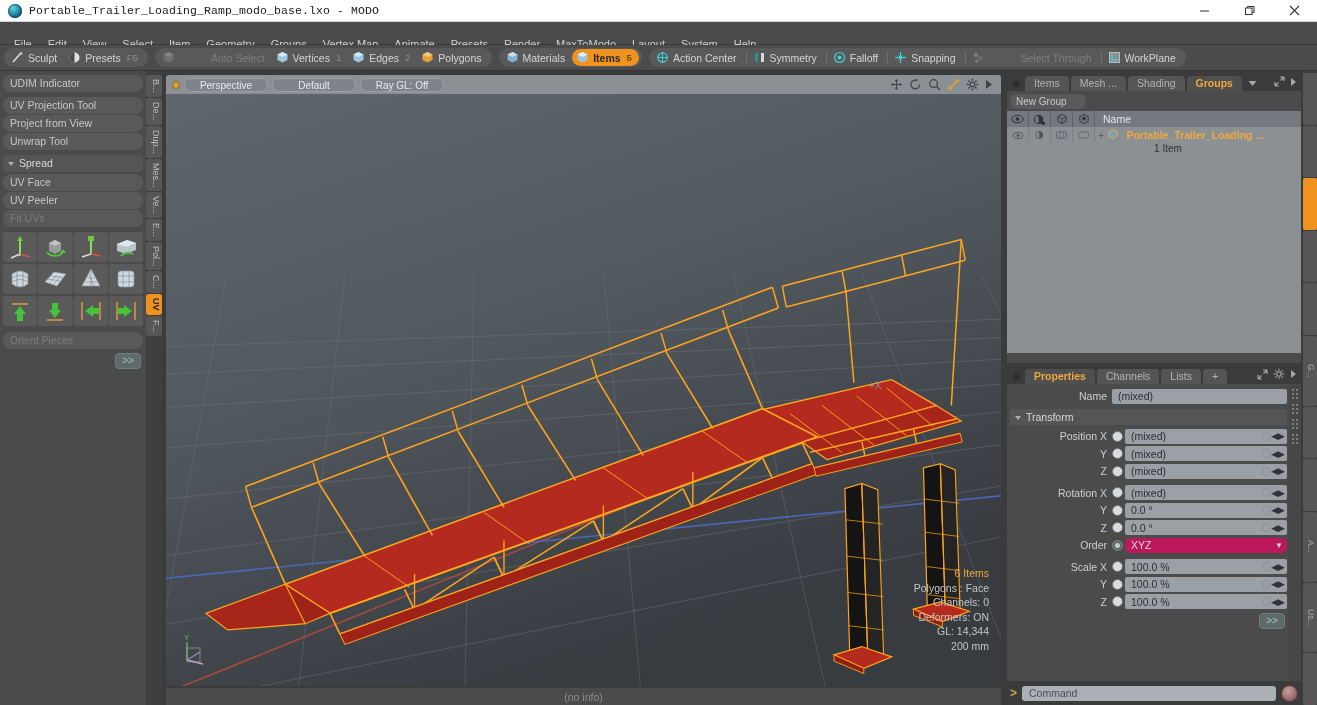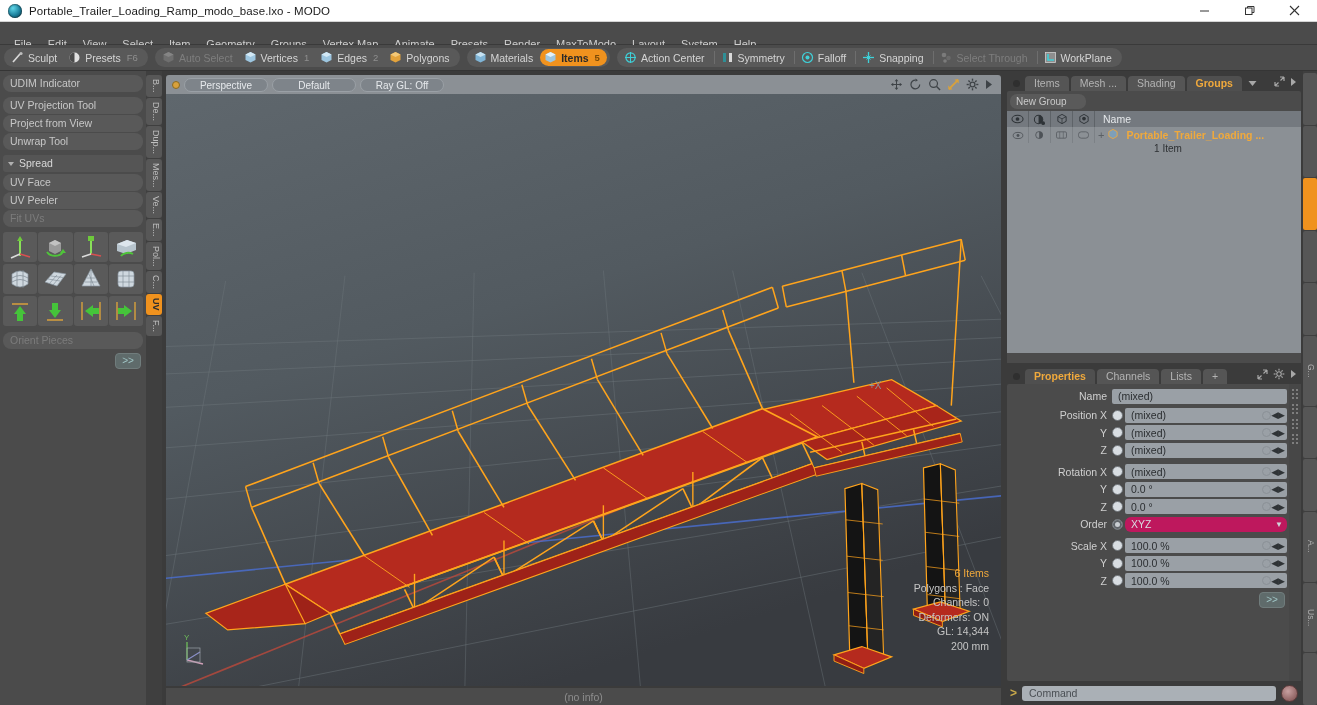--- a/index.html
+++ b/index.html
@@ -13,38 +13,38 @@
   .app { width:1317px; height:705px; position:relative; display:flex; flex-direction:column; }
 
   
   .titlebar {
     height:22px; background:#ffffff; display:flex; align-items:center;
     border-bottom:1px solid #d4d4d4; flex:0 0 22px;
   }
   .tb-ico { width:14px; height:14px; margin:0 7px 0 8px; border-radius:50%;
     background:radial-gradient(circle at 35% 30%, #5fd6e8 0%, #1b7f9c 55%, #0c3c4c 100%);
     box-shadow:inset 0 0 2px #000; flex:0 0 14px; }
-  .tb-title { color:#1a1a1a; font-size:11.5px; letter-spacing:.1px; }
+  .tb-title { color:#1a1a1a; font-size:11.5px; letter-spacing:.1px;font-family:Liberation Mono, monospace; }
   .tb-spacer { flex:1; }
   .wbtn { width:45px; height:22px; display:flex; align-items:center; justify-content:center;
     color:#333; font-size:13px; }
 
   
   .menubar { height:23px; background:#4b4b4b; display:flex; align-items:center;
     padding-left:6px; flex:0 0 23px; border-bottom:1px solid #3a3a3a; }
   .menubar .mi { padding:12px 8px; height:23px; line-height:23px; color:#cfcfcf; font-size:11px; }
 
   
   .modebar { height:26px; background:#4b4b4b; display:flex; align-items:center;
     gap:0; flex:0 0 26px; padding:0 4px; border-bottom:1px solid #353535; }
   .grp { display:flex; align-items:center; background:#595959; border-radius:11px;
     height:19px; padding:0 3px; margin-right:7px; }
   .gitem { display:flex; align-items:center; height:17px; border-radius:9px;
     padding:0 7px 0 4px; color:#d5d5d5; font-size:10.5px; white-space:nowrap; }
-  .gitem.dim { color:#7e7e7e; }
+  .gitem.dim { color:#7e7e7e;gap:32px; }
   .gitem.on { background:#f0921e; color:#2a2a2a; font-weight:bold; }
   .gitem .num { color:#8f8f8f; font-size:9.5px; margin-left:6px; }
   .gitem.on .num { color:#7a4a07; }
   .cube { width:13px; height:13px; margin-right:4px; flex:0 0 13px; }
   .sep { width:1px; height:13px; background:#6e6e6e; margin:0 2px; }
 
   
   .body { flex:1; display:flex; min-height:0; background:#3b3b3b; }
 
   
@@ -890,20 +890,21 @@
       </div>
 
       <div class="rpanel" style="flex:1; min-height:0; flex-direction:row;">
         <div style="flex:1; padding:0 2px 0 3px; display:flex; flex-direction:column; min-width:0;">
 
           <div class="namerow">
             <div class="plabel">Name</div>
             <div class="pfield">(mixed)</div>
           </div>
 
+          <div class="sectitle">Transform</div>
 
           <div class="prow">
             <div class="plabel">Position X</div>
             <div class="pradio"></div>
             <div class="pfield">
               <span>(mixed)</span>
               <span class="pcirc"></span>
               <span class="parrows">◀▶</span>
             </div>
           </div>

